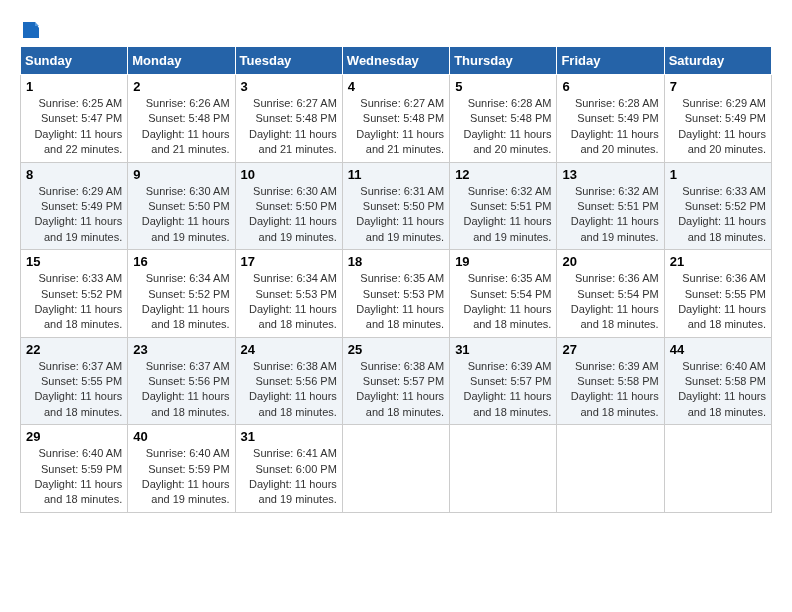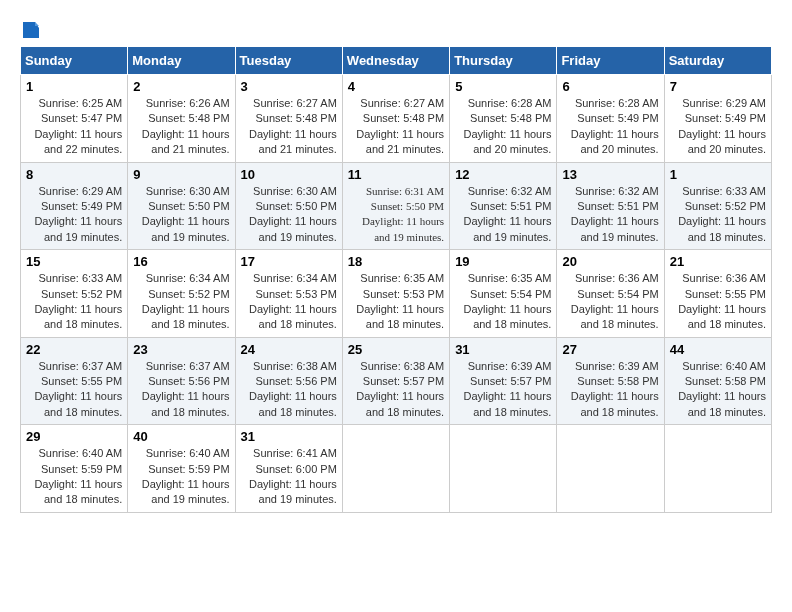--- a/index.html
+++ b/index.html
@@ -174,21 +174,21 @@
         </td>
         <td>
           <span class="day-num">10</span>
           <div class="day-info" style="white-space: pre-line;">Sunrise: 6:30 AM
 Sunset: 5:50 PM
 Daylight: 11 hours
 and 19 minutes.</div>
         </td>
         <td>
           <span class="day-num">11</span>
-          <div class="day-info" style="white-space: pre-line; font-family: Liberation Serif, serif;">Sunrise: 6:31 AM
+          <div class="day-info" style="white-space: pre-line;">Sunrise: 6:31 AM
 Sunset: 5:50 PM
 Daylight: 11 hours
 and 19 minutes.</div>
         </td>
         <td>
           <span class="day-num">12</span>
           <div class="day-info" style="white-space: pre-line;">Sunrise: 6:32 AM
 Sunset: 5:51 PM
 Daylight: 11 hours
 and 19 minutes.</div>

